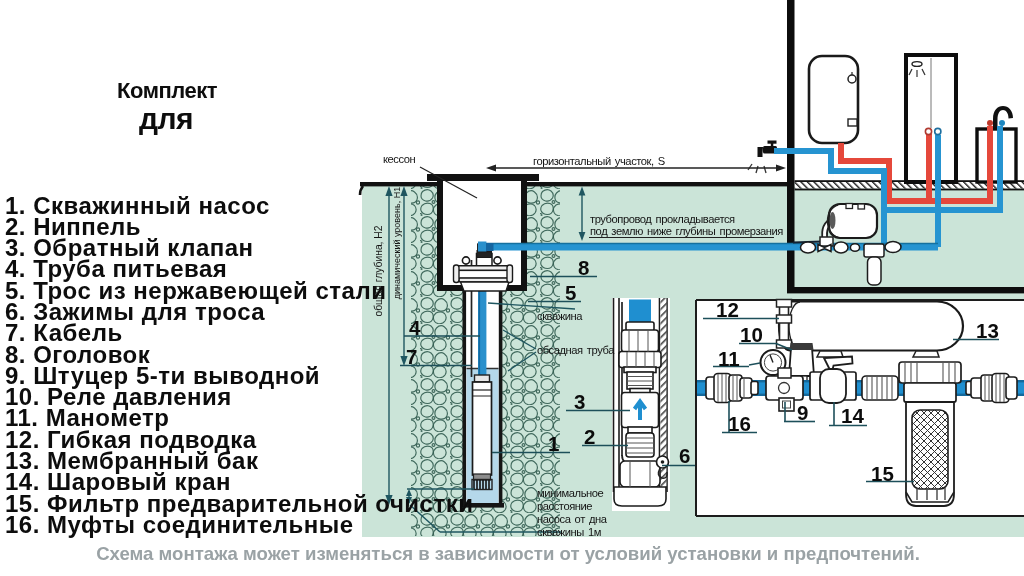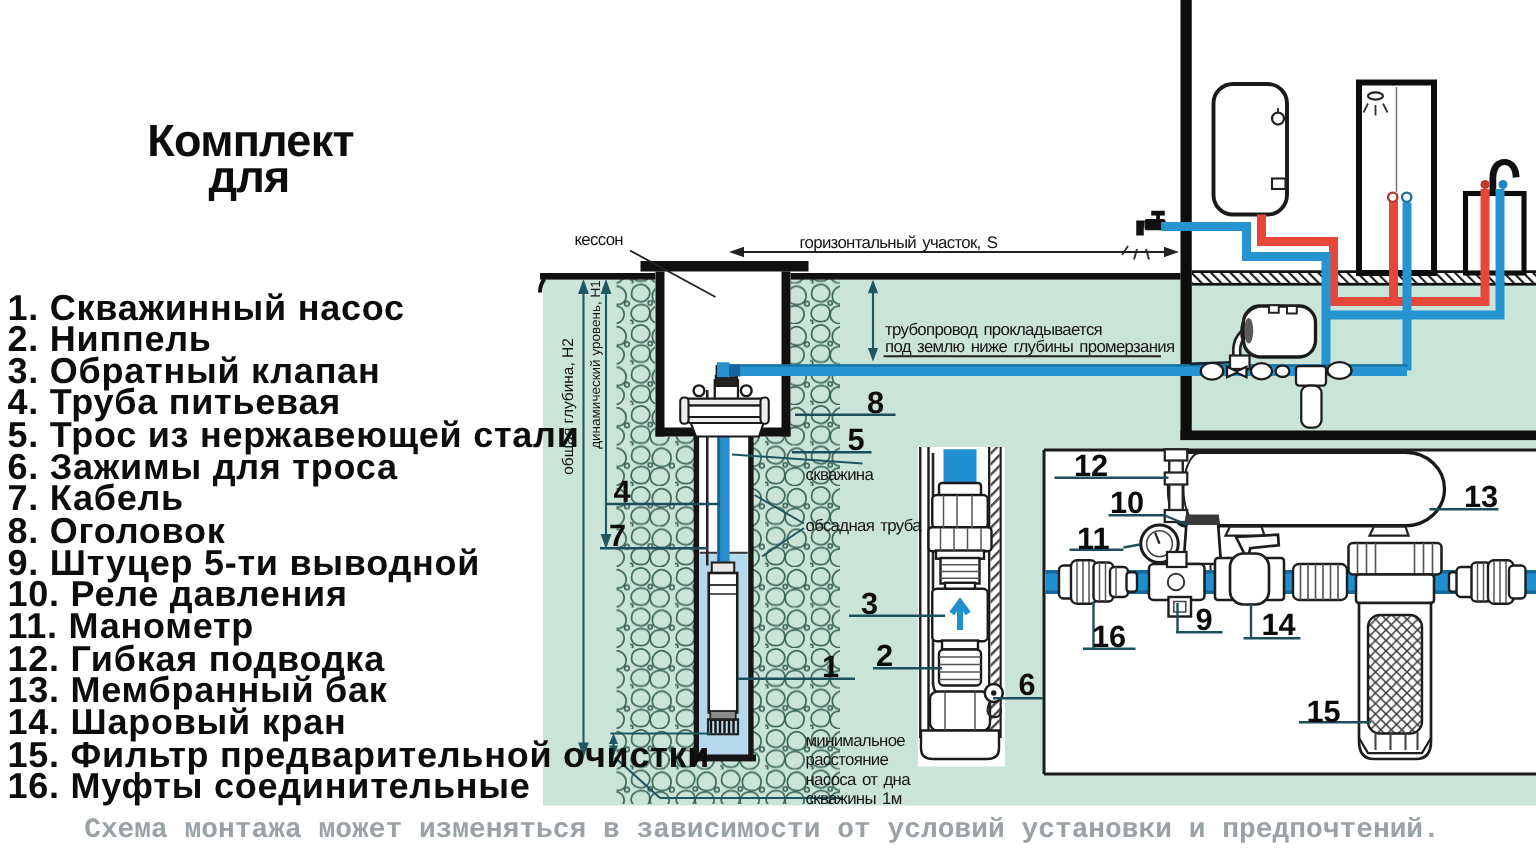--- a/index.html
+++ b/index.html
@@ -406,34 +406,34 @@
 <text x="537" y="510">расстояние</text>
 <text x="537" y="523">насоса от дна</text>
 <text x="537" y="536">скважины 1м</text>
 </g>
 <line x1="589" y1="237.5" x2="774" y2="237.5" stroke="#222" stroke-width="1.2"></line>
 <g font-family="Liberation Sans, sans-serif" font-size="11.5" fill="#141414">
 <text x="382" y="271" transform="rotate(-90 382 271)" text-anchor="middle" font-size="10.3">общая глубина, Н2</text>
 <text x="400" y="243" transform="rotate(-90 400 243)" text-anchor="middle" font-size="9">динамический уровень, Н1</text>
 </g>
 </svg>
-<div class="txt" style="left:167px;top:78px;transform:translateX(-50%);font-size:30px;letter-spacing:-0.5px;text-align:right;">Комплект</div>
+<div class="txt" style="left:167px;top:78px;transform:translateX(-50%);font-size:22px;letter-spacing:-0.5px;text-align:right;">Комплект</div>
 <div class="txt" style="left:166px;top:102px;transform:translateX(-50%);font-size:30px;letter-spacing:-0.5px;text-align:center;">для</div>
 <div class="txt" style="left:5px;top:194.5px;font-size:24px;line-height:21.3px;letter-spacing:0.5px;">
 1. Скважинный насос<br>
 2. Ниппель<br>
 3. Обратный клапан<br>
 4. Труба питьевая<br>
 5. Трос из нержавеющей стали<br>
 6. Зажимы для троса<br>
 7. Кабель<br>
 8. Оголовок<br>
 9. Штуцер 5-ти выводной<br>
 10. Реле давления<br>
 11. Манометр<br>
 12. Гибкая подводка<br>
 13. Мембранный бак<br>
 14. Шаровый кран<br>
 15. Фильтр предварительной очистки<br>
 16. Муфты соединительные
 </div>
-<div class="txt" style="left:508px;top:543px;transform:translateX(-50%);font-size:18.6px;color:#9aa2a5;font-family:Liberation Mono, monospace;">Схема монтажа может изменяться в зависимости от условий установки и предпочтений.</div>
+<div class="txt" style="left:508px;top:543px;transform:translateX(-50%);font-size:18.6px;color:#9aa2a5;">Схема монтажа может изменяться в зависимости от условий установки и предпочтений.</div>
 </div>
 
 </body></html>

